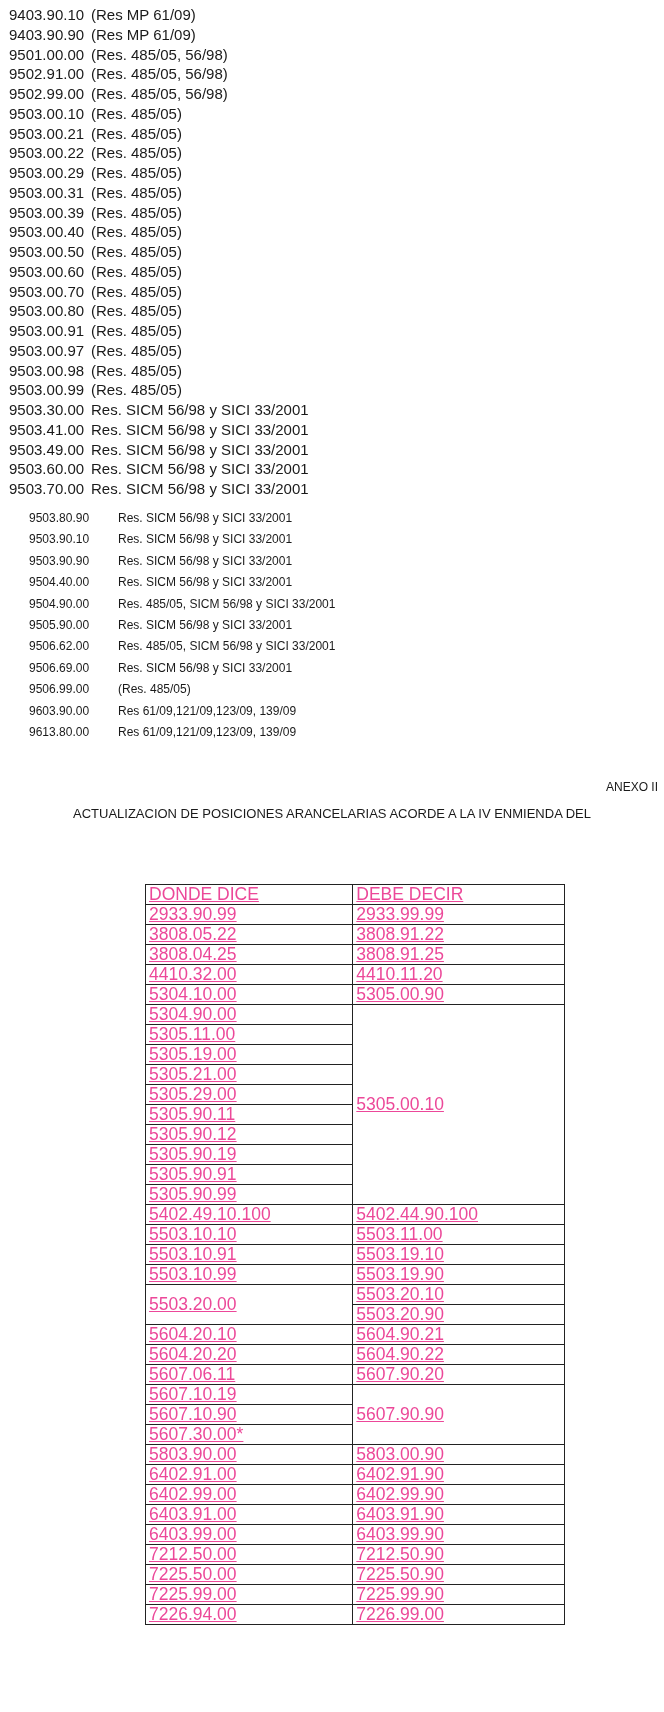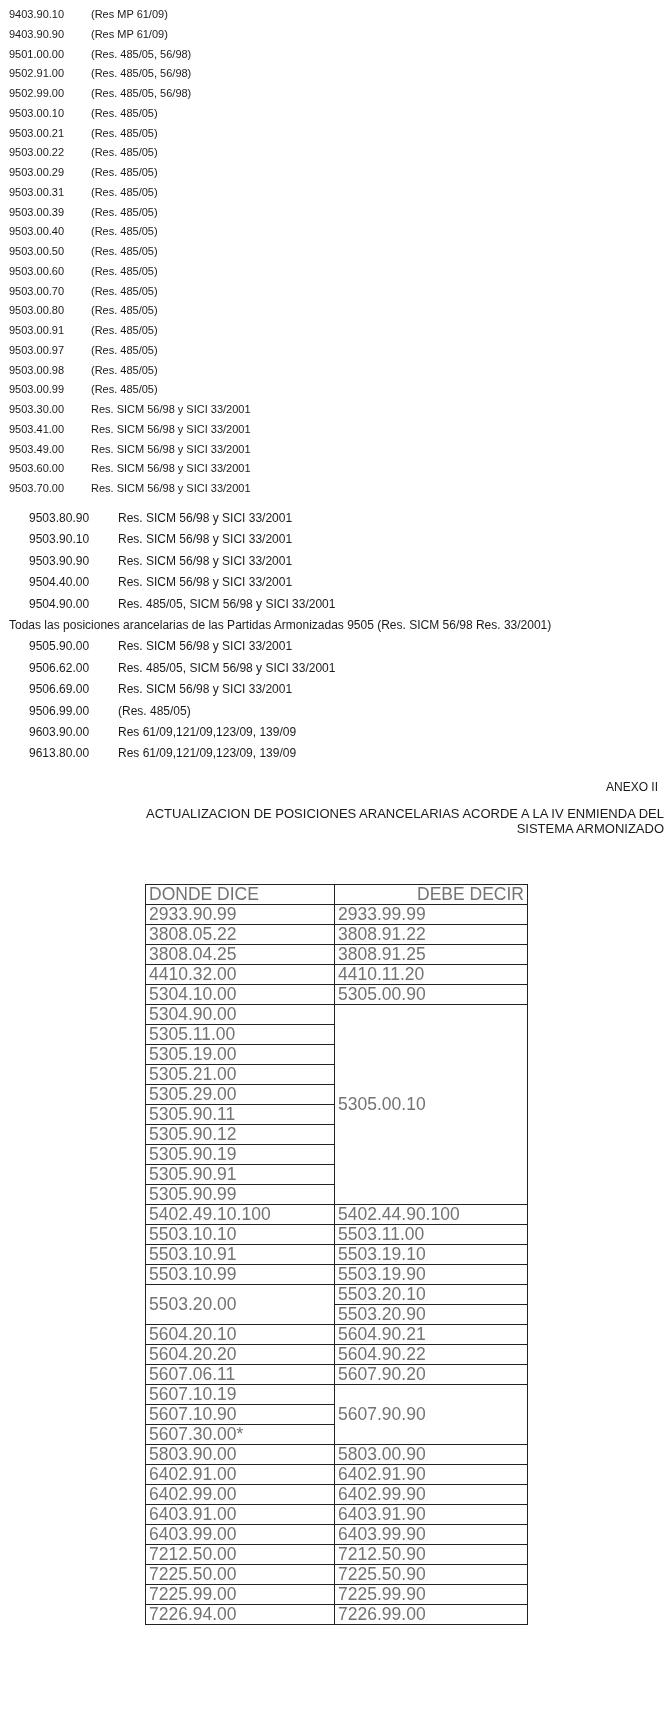--- a/index.html
+++ b/index.html
@@ -1,39 +1,39 @@
 <!DOCTYPE html>
 <html><head>
 <meta charset="utf-8">
 <style>
   html, body { margin: 0; padding: 0; background: #ffffff; }
   body {
     width: 664px; height: 1712px; position: relative; overflow: hidden;
     font-family: "Liberation Sans", sans-serif; color: #1a1a1a;
   }
   .list1 { position: absolute; left: 9px; top: 5px; }
-  .list1 .row { height: 19.75px; line-height: 19.75px; font-size: 11px; white-space: nowrap; display: flex; }
+  .list1 .row { height: 19.75px; line-height: 19.75px; font-size: 15px; white-space: nowrap; display: flex; }
   .list1 .code { width: 82px; }
   .list2 { position: absolute; left: 9px; top: 508px; }
   .list2 .row { height: 21.4px; line-height: 21.4px; font-size: 12px; white-space: nowrap; display: flex; }
   .list2 .code { width: 89px; margin-left: 20px; }
   .list2 .full { white-space: nowrap; }
   .anexo { position: absolute; right: 6px; top: 780px; font-size: 12px; text-align: right; }
-  .heading { position: absolute; left: 0; width: 664px; top: 806px; text-align: right; font-size: 13px; line-height: 15px; }
+  .heading { position: absolute; left: 0; width: 664px; top: 806px; text-align: center; font-size: 13px; line-height: 15px; }
   table.conv {
     position: absolute; left: 145px; top: 884px;
-    border-collapse: collapse; width: 383px;
-    font-size: 17.5px; color: #737373;
+    border-collapse: collapse; width: 420px;
+    font-size: 17.5px; color: #ec4899; text-decoration: underline;
   }
   table.conv td, table.conv th {
     border: 1.5px solid #222; padding: 0 3px; height: 19px; line-height: 19px;
     text-align: left; font-weight: normal; vertical-align: middle;
   }
   table.conv .c1 { width: 183px; }
-  table.conv .c2 { width: 187px; text-align: right; }
+  table.conv .c2 { width: 187px; }
 </style>
 </head>
 <body>
 
 <div class="list1">
   <div class="row">
       <span class="code">9403.90.10</span>
       <span>(Res MP 61/09)</span>
     </div>
   <div class="row">
@@ -149,23 +149,20 @@
     </div>
   <div class="row">
       <span class="code">9504.40.00</span>
       <span>Res. SICM 56/98 y SICI 33/2001</span>
     </div>
   <div class="row">
       <span class="code">9504.90.00</span>
       <span>Res. 485/05, SICM 56/98 y SICI 33/2001</span>
     </div>
   <div class="row">
-      <span class="full">Todas las posiciones arancelarias de las Partidas Armonizadas 9505 (Res. SICM 56/98 Res. 33/2001)</span>
-    </div>
-  <div class="row">
       <span class="code">9505.90.00</span>
       <span>Res. SICM 56/98 y SICI 33/2001</span>
     </div>
   <div class="row">
       <span class="code">9506.62.00</span>
       <span>Res. 485/05, SICM 56/98 y SICI 33/2001</span>
     </div>
   <div class="row">
       <span class="code">9506.69.00</span>
       <span>Res. SICM 56/98 y SICI 33/2001</span>
@@ -180,21 +177,20 @@
     </div>
   <div class="row">
       <span class="code">9613.80.00</span>
       <span>Res 61/09,121/09,123/09, 139/09</span>
     </div>
 </div>
 
 <div class="anexo">ANEXO II</div>
 <div class="heading">
   <div>ACTUALIZACION DE POSICIONES ARANCELARIAS ACORDE A LA IV ENMIENDA DEL</div>
-  <div>SISTEMA ARMONIZADO</div>
 </div>
 
 <table class="conv">
   <tbody>
       <tr>
     <th class="c1">DONDE DICE</th>
     <th class="c2">DEBE DECIR</th>
   </tr>
   <tr>
         <td>2933.90.99</td>

